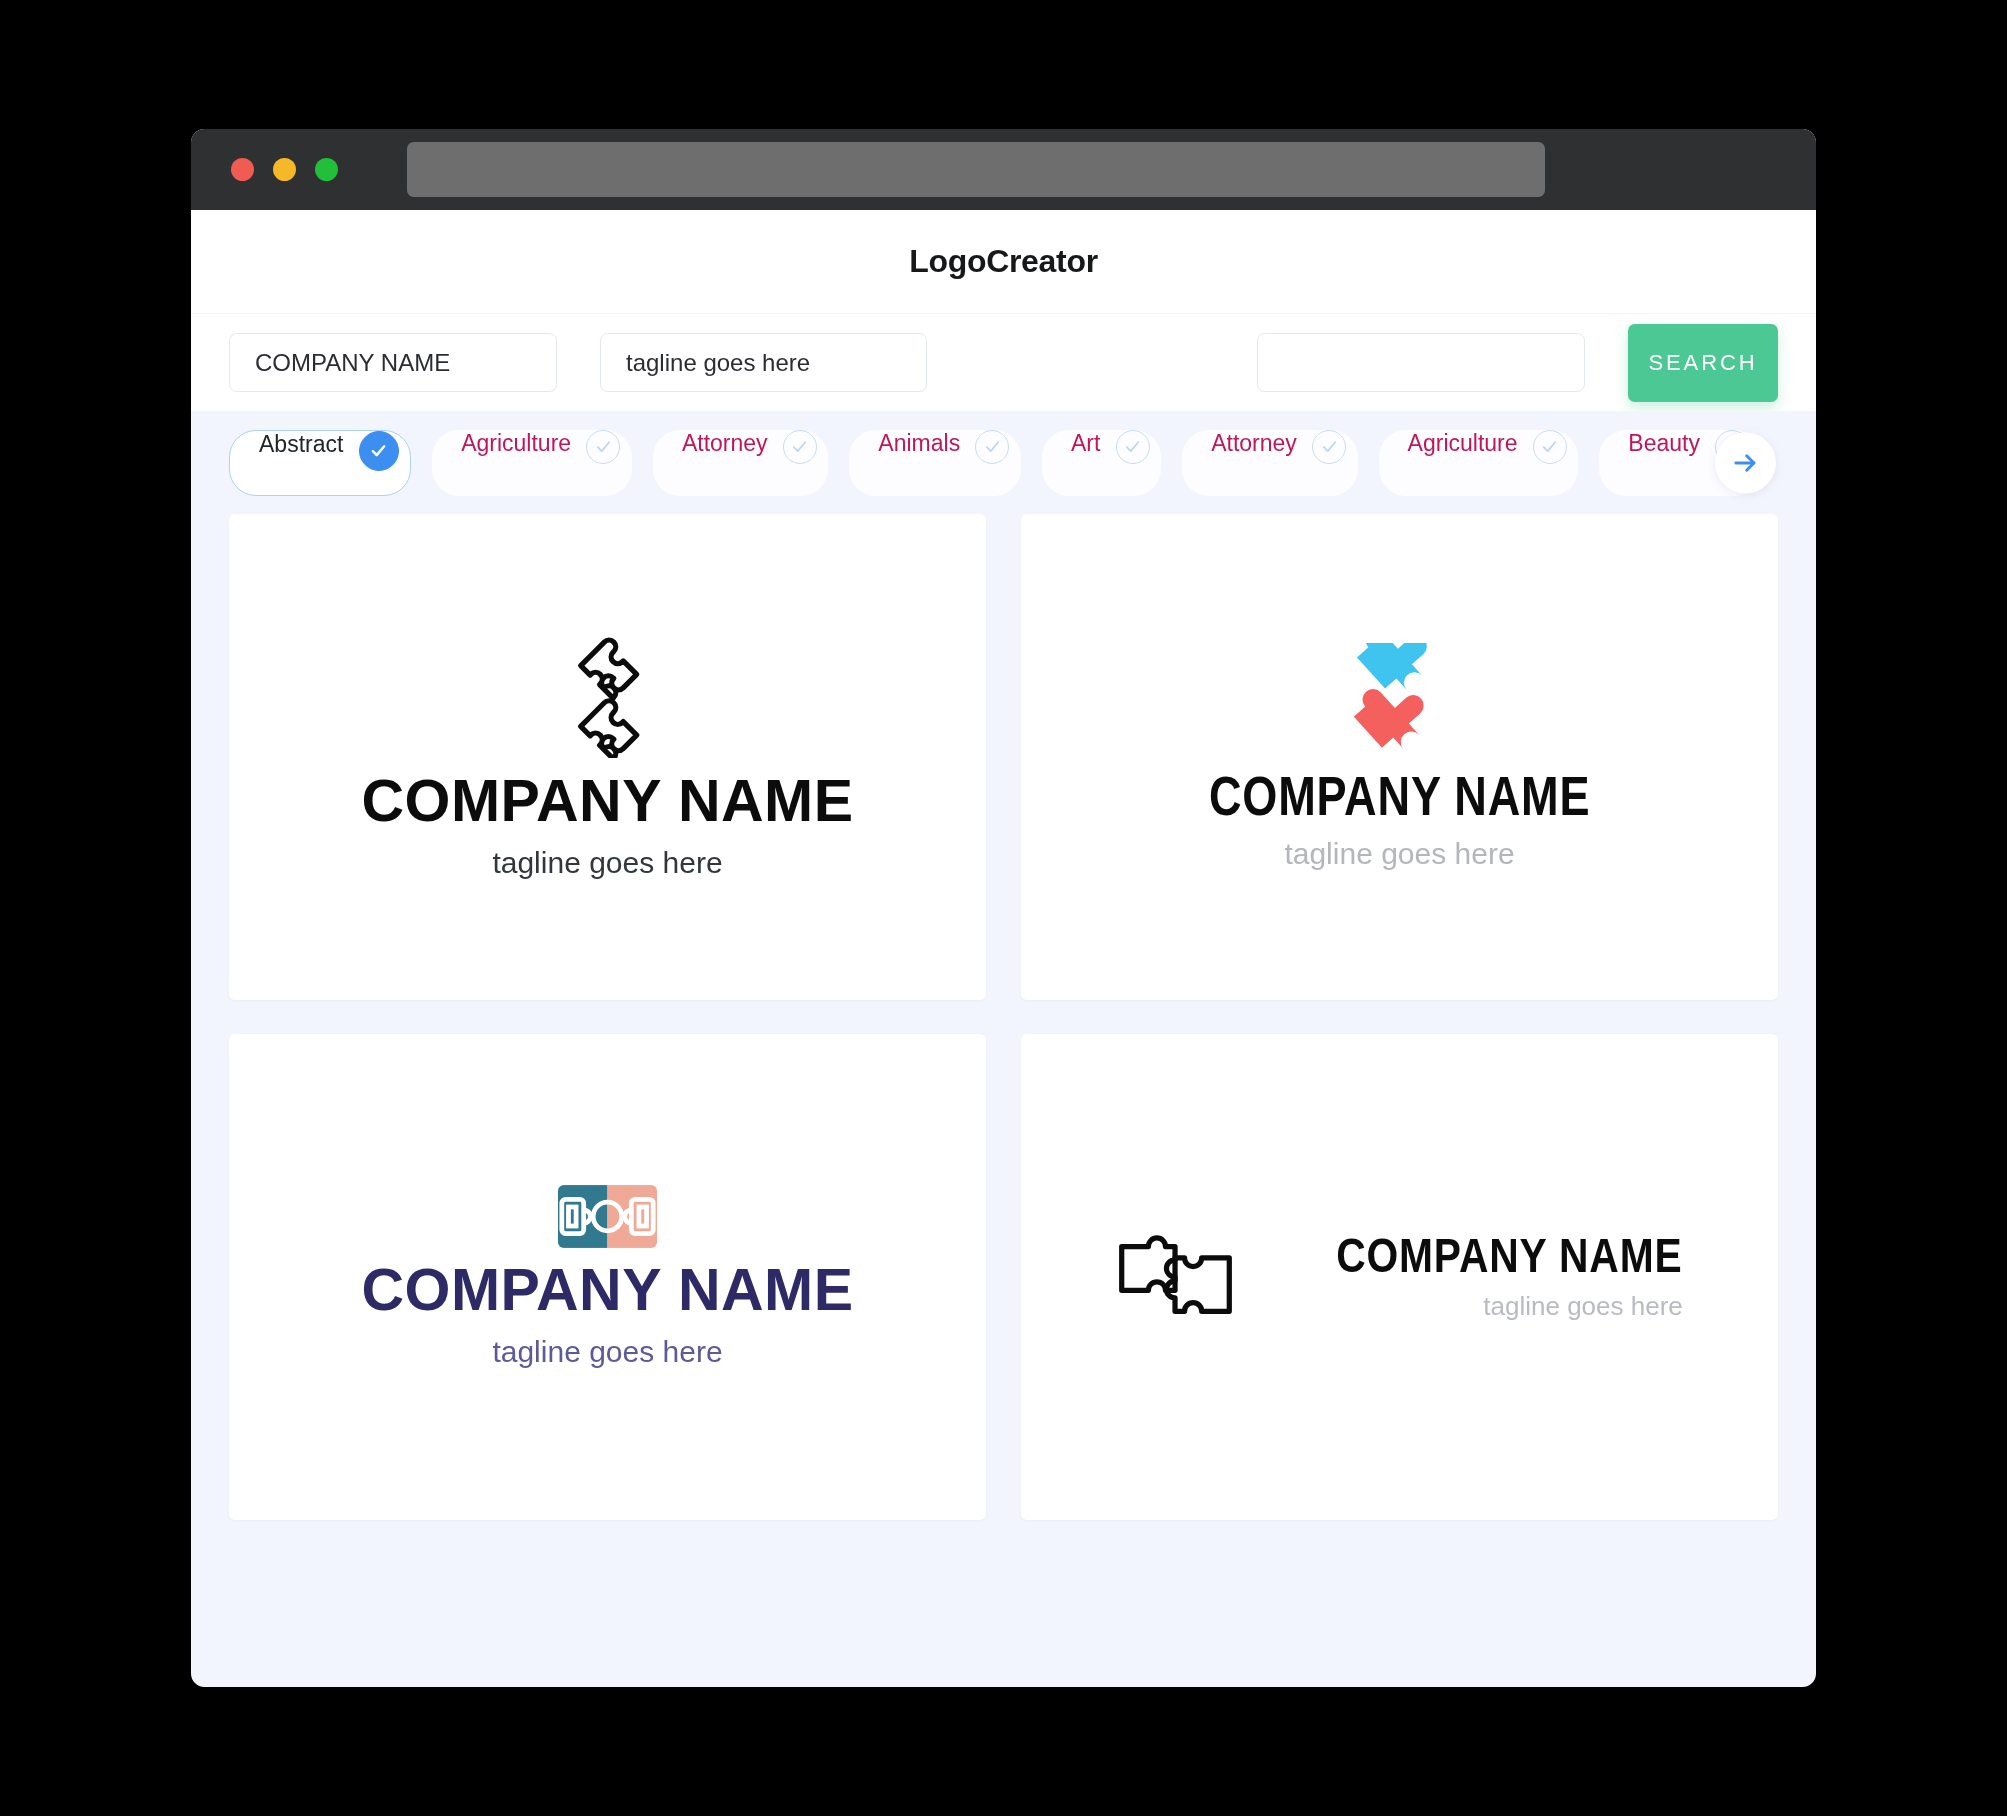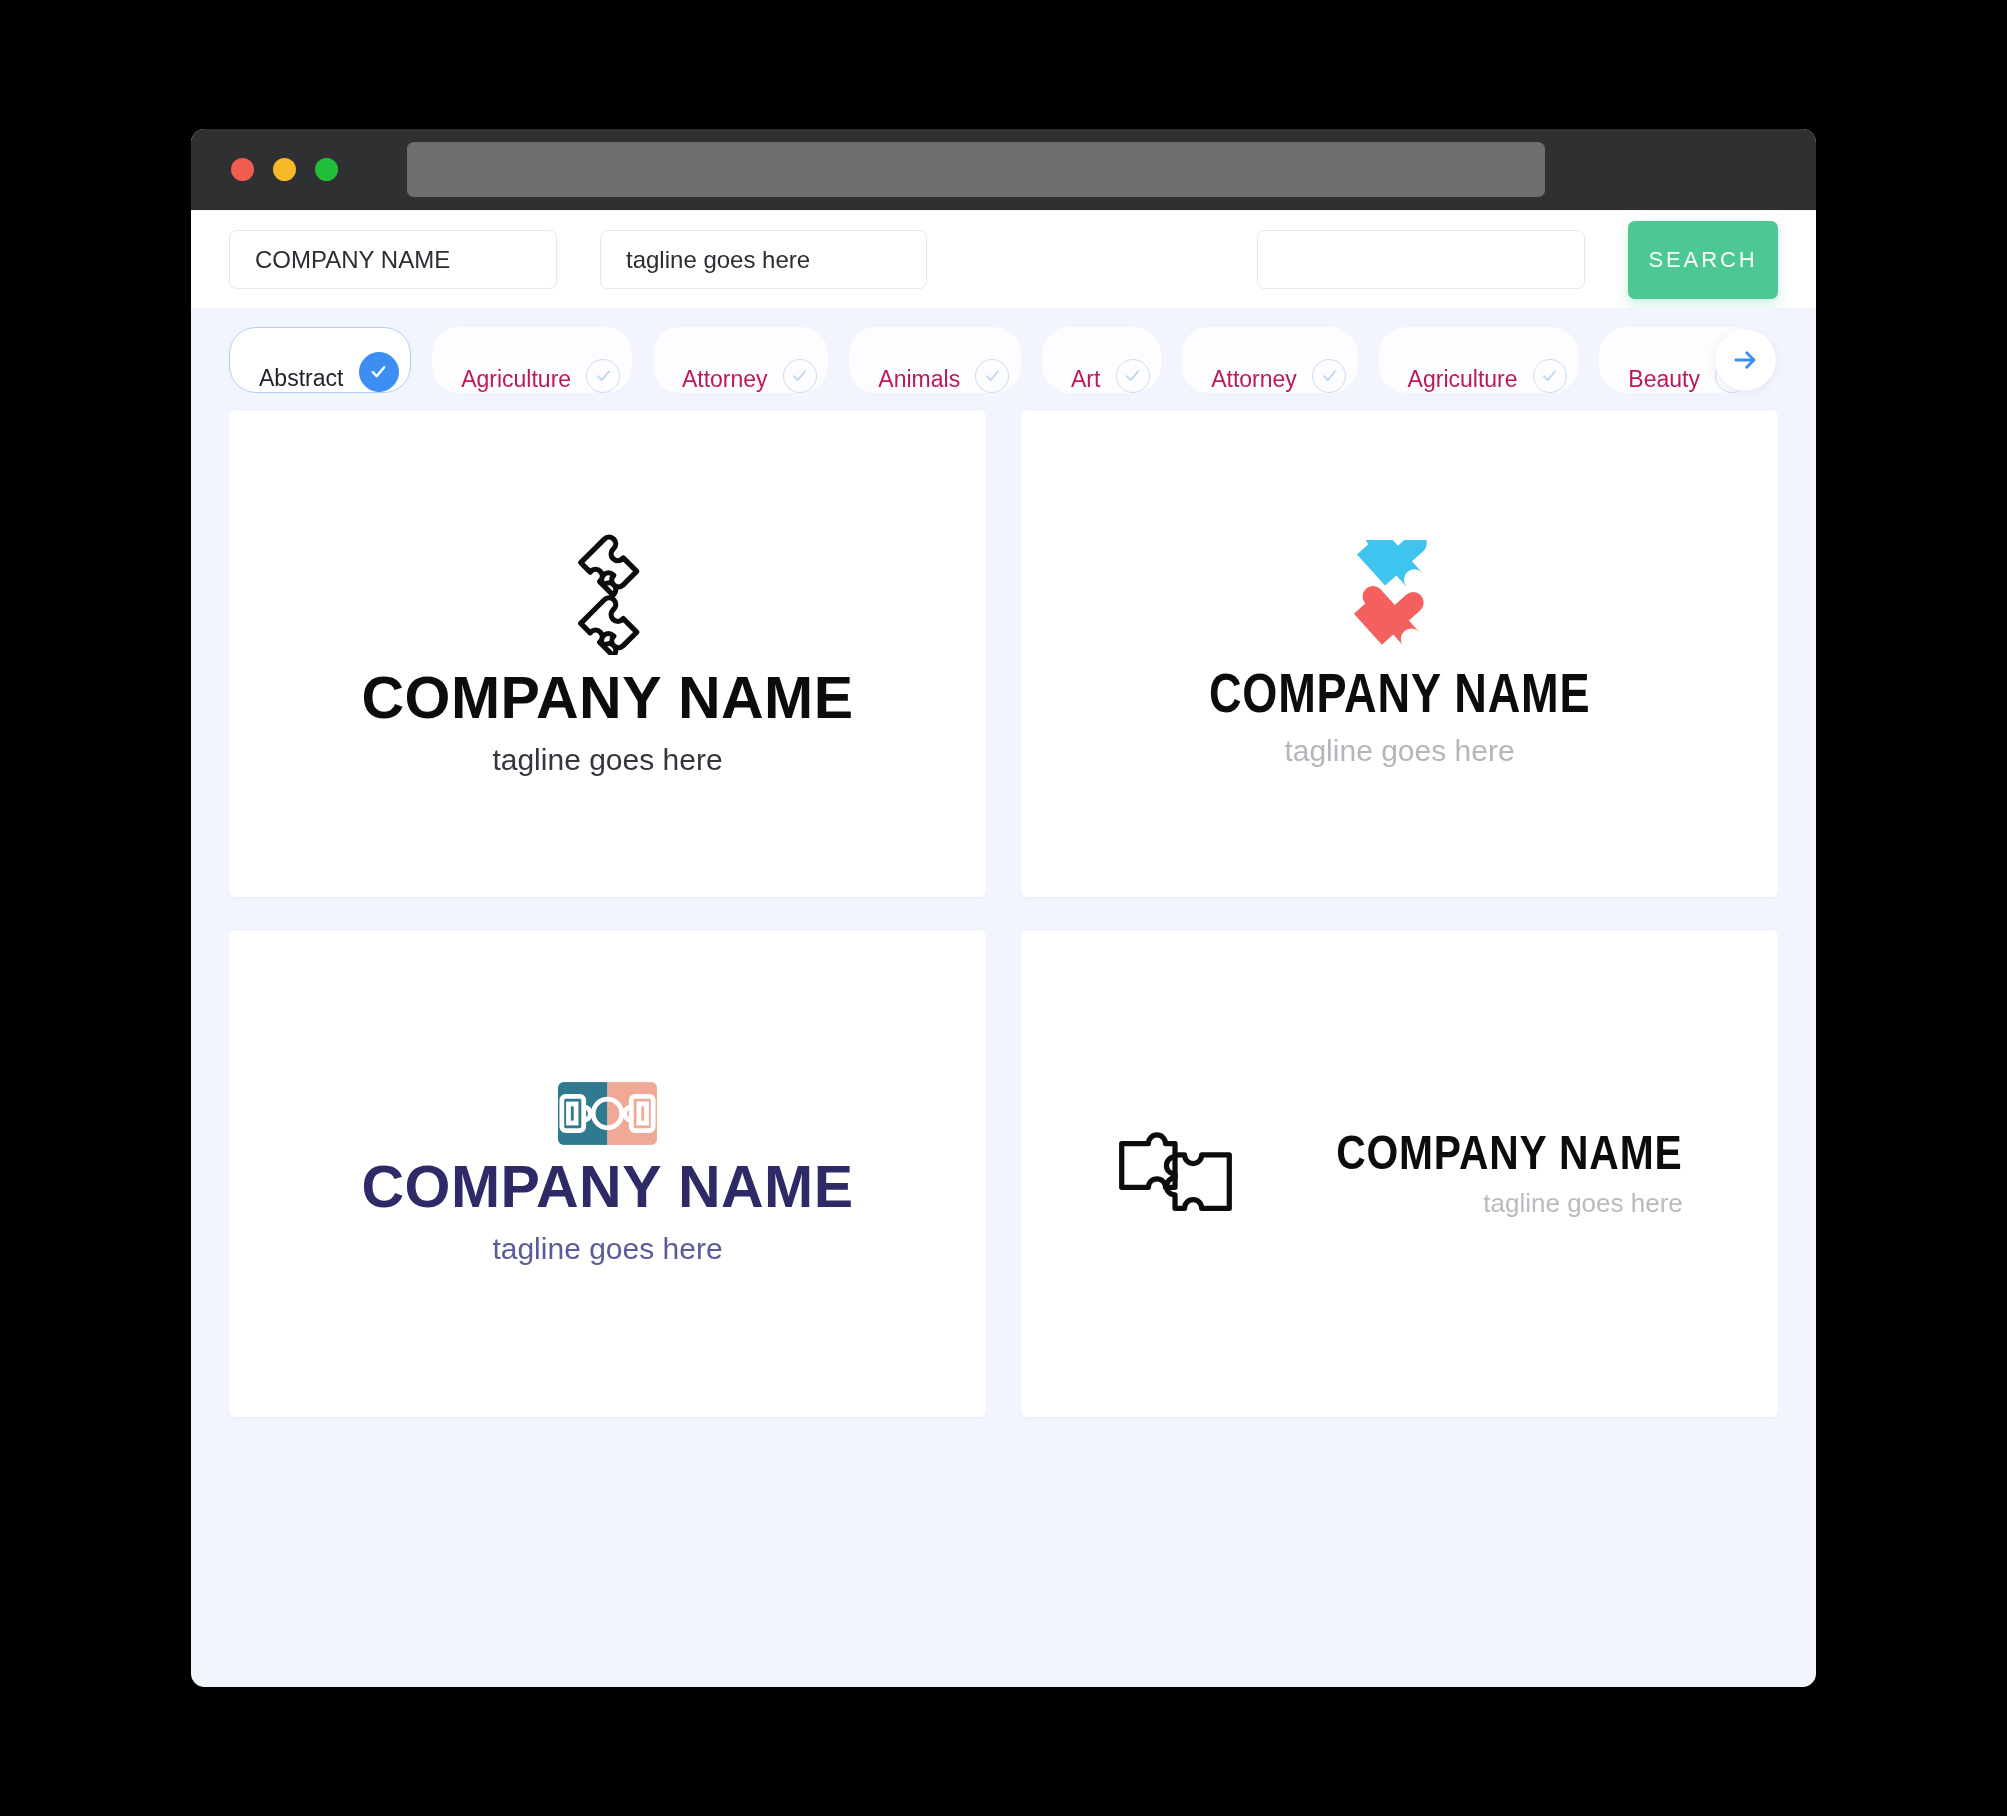--- a/index.html
+++ b/index.html
@@ -110,21 +110,21 @@
     align-items: center;
     padding-left: 38px;
     position: relative;
     overflow: hidden;
   }
   .chip {
     height: 66px;
     background: #FDFDFF;
     border-radius: 27px;
     display: flex;
-    align-items: flex-end;
+    align-items: flex-start;
     padding: 0 11.5px 0 29px;
     margin-right: 21px;
     flex: 0 0 auto;
     cursor: pointer;
   }
   .chip-label {
     font-size: 23px;
     color: #be185d;
     white-space: nowrap;
     margin-right: 15.3px;
@@ -225,20 +225,23 @@
 
   <div id="title-bar">
     <div class="traffic-lights">
       <span class="dot red"></span>
       <span class="dot yellow"></span>
       <span class="dot green"></span>
     </div>
     <div id="url-bar"></div>
   </div>
 
+  <div id="app-header">
+    <div id="app-title">LogoCreator</div>
+  </div>
 
   <div id="search-bar">
     <input id="company-name-input" class="text-input" type="text" value="COMPANY NAME" style="">
     <input id="tagline-input" class="text-input" type="text" value="tagline goes here" style="">
     <input id="keyword-input" class="text-input" type="text" value="" style="">
     <button id="search-button">SEARCH</button>
   </div>
 
   <div id="category-bar">
     <div id="chips-container" style="display:flex;align-items:center;">

